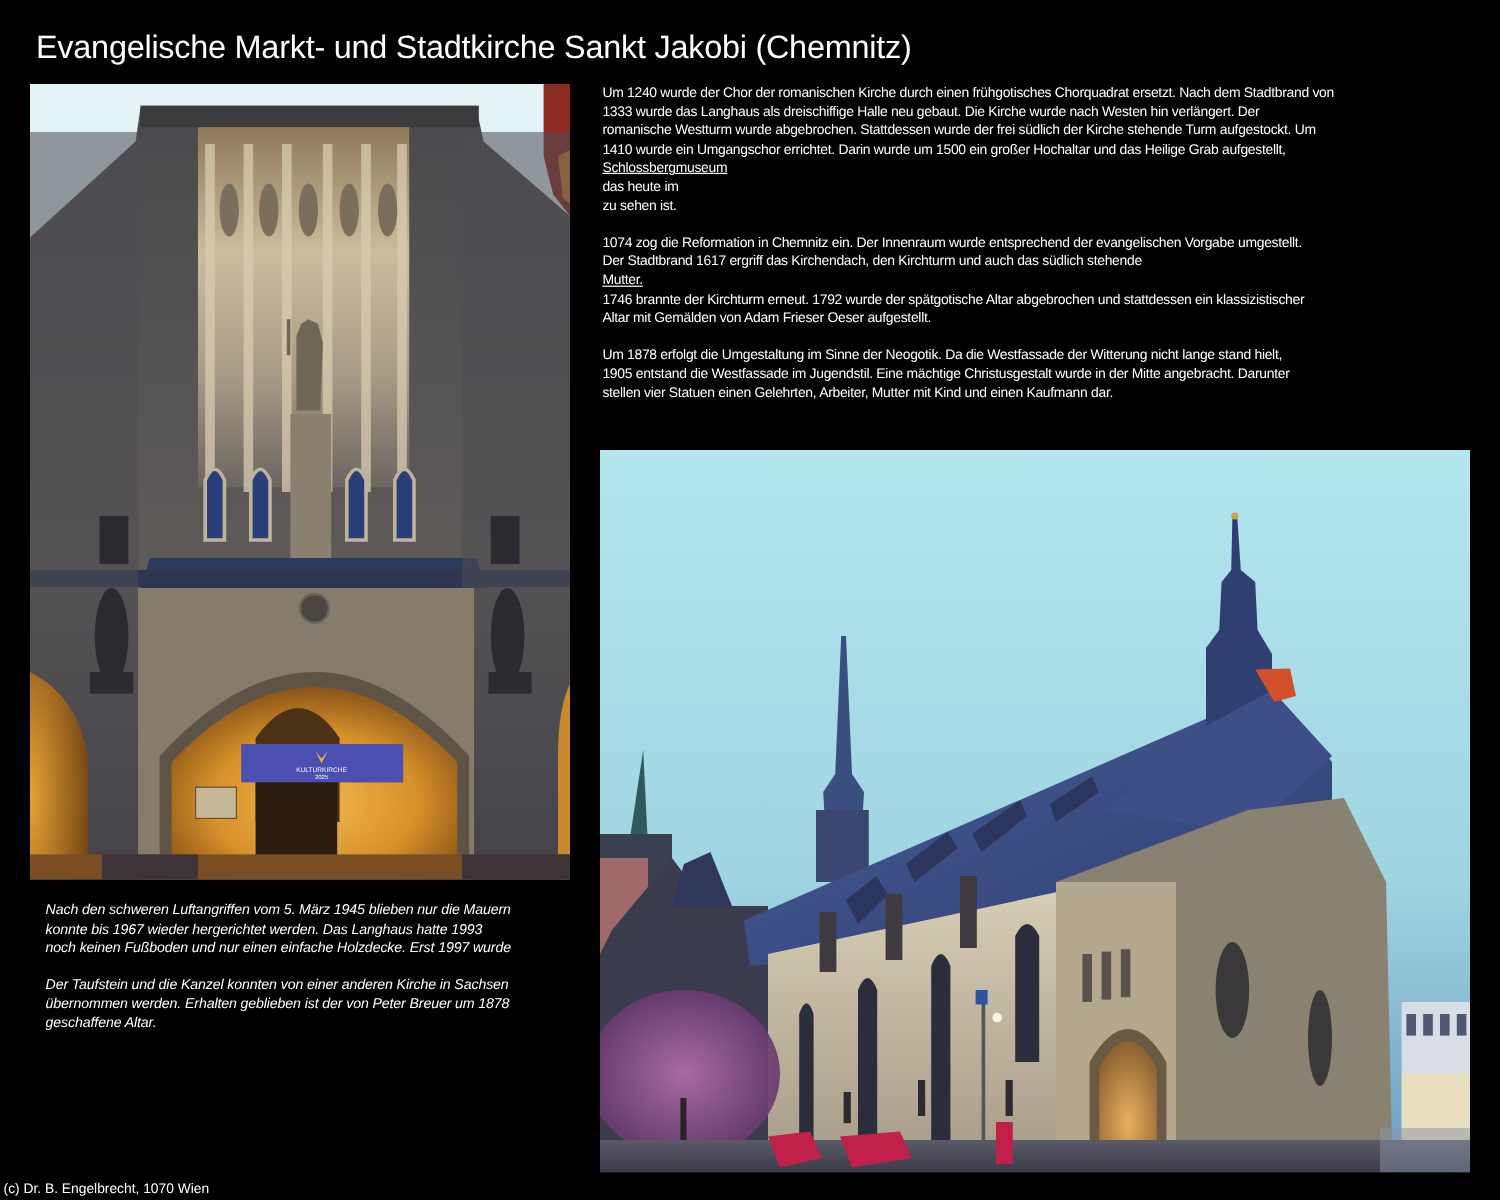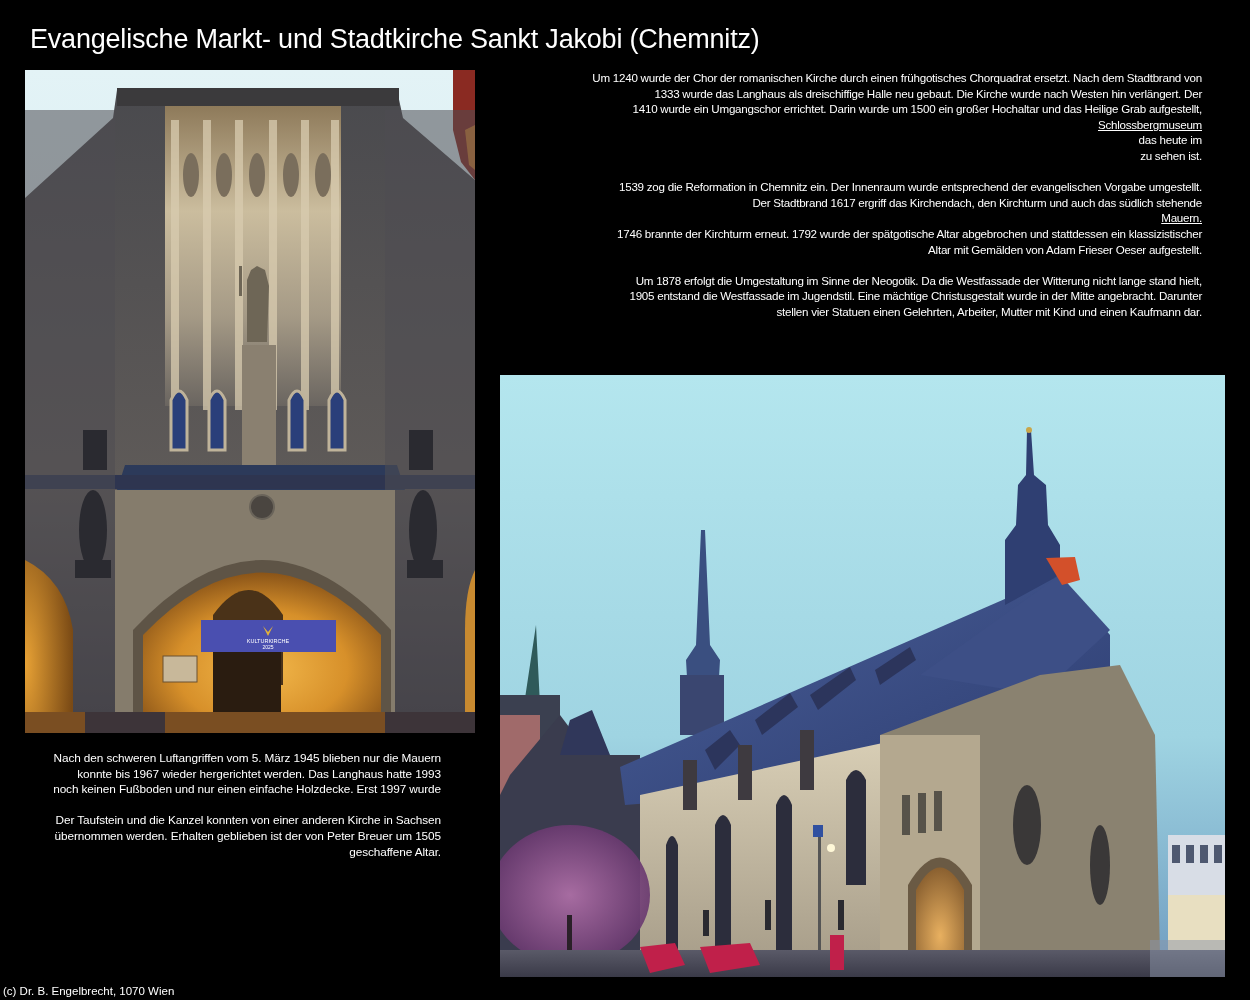--- a/index.html
+++ b/index.html
@@ -13,27 +13,27 @@
     }
     .photo { position: absolute; overflow: hidden; background: #222; }
     .photo svg { display: block; width: 100%; height: 100%; }
     #photo-left { left: 25px; top: 70px; width: 450px; height: 663px; }
     #photo-right { left: 500px; top: 375px; width: 725px; height: 602px; }
 
     .text-block {
       position: absolute; font-size: 11.6px; line-height: 15.6px;
       color: #fff; letter-spacing: -0.25px;
     }
-    .text-block p { margin: 0 0 15.6px 0; text-align: right; }
+    .text-block p { margin: 0 0 15.6px 0; }
     .text-block .line { display: block; white-space: nowrap; }
     .text-block a, .text-block .link {
       color: #fff; text-decoration: underline; cursor: pointer;
     }
     #text-right { left: 502px; top: 70px; width: 700px; }
-    #text-left { left: 21px; top: 751px; width: 420px; font-size: 11.8px; letter-spacing: -0.1px; }
+    #text-left { left: 38px; top: 751px; width: 420px; font-size: 11.8px; letter-spacing: -0.1px; font-style: italic; }
 
     .footer {
       position: absolute; left: 3px; top: 985px;
       font-size: 11.5px; color: #fff; white-space: nowrap;
     }
   </style>
 </head>
 <body>
 
 <div class="title">Evangelische Markt- und Stadtkirche Sankt Jakobi (Chemnitz)</div>
@@ -144,29 +144,30 @@
     <rect x="0" y="642" width="450" height="21" fill="#7a4e22"></rect>
     <rect x="60" y="642" width="80" height="21" fill="#2e2e40" opacity="0.8"></rect>
     <rect x="360" y="642" width="90" height="21" fill="#2e2e40" opacity="0.8"></rect>
   </svg>
 </div>
 
 <div class="text-block" id="text-right">
   <p>
     <span class="line">Um 1240 wurde der Chor der romanischen Kirche durch einen frühgotisches Chorquadrat ersetzt. Nach dem Stadtbrand von</span>
     <span class="line">1333 wurde das Langhaus als dreischiffige Halle neu gebaut. Die Kirche wurde nach Westen hin verlängert. Der</span>
+    <span class="line">romanische Westturm wurde abgebrochen. Stattdessen wurde der frei südlich der Kirche stehende Turm aufgestockt. Um</span>
     <span class="line">1410 wurde ein Umgangschor errichtet. Darin wurde um 1500 ein großer Hochaltar und das  Heilige Grab aufgestellt,</span>
     <span class="line"><a class="link">Schlossbergmuseum</a></span>
     <span class="line">das heute im</span>
     <span class="line">zu sehen ist.</span>
   </p>
   <p>
-    <span class="line">1539 zog die Reformation in Chemnitz ein. Der Innenraum wurde entsprechend der evangelischen Vorgabe umgestellt.</span>
+    <span class="line">1074 zog die Reformation in Chemnitz ein. Der Innenraum wurde entsprechend der evangelischen Vorgabe umgestellt.</span>
     <span class="line">Der Stadtbrand 1617 ergriff das Kirchendach, den Kirchturm und auch das südlich stehende</span>
-    <span class="line"><a class="link">Mauern.</a></span>
+    <span class="line"><a class="link">Mutter.</a></span>
     <span class="line">1746 brannte der Kirchturm erneut. 1792 wurde der spätgotische Altar abgebrochen und stattdessen ein klassizistischer</span>
     <span class="line">Altar mit Gemälden von Adam Frieser Oeser aufgestellt.</span>
   </p>
   <p>
     <span class="line">Um 1878 erfolgt die Umgestaltung im Sinne der Neogotik. Da die Westfassade der Witterung nicht lange stand hielt,</span>
     <span class="line">1905 entstand die Westfassade im Jugendstil. Eine mächtige Christusgestalt wurde in der Mitte angebracht. Darunter</span>
     <span class="line">stellen vier Statuen einen Gelehrten, Arbeiter, Mutter mit Kind und einen Kaufmann dar.</span>
   </p>
 </div>
 
@@ -292,18 +293,18 @@
 </div>
 
 <div class="text-block" id="text-left">
   <p>
     <span class="line">Nach den schweren Luftangriffen vom 5. März 1945 blieben nur die Mauern</span>
     <span class="line">konnte bis 1967 wieder hergerichtet werden. Das Langhaus hatte 1993</span>
     <span class="line">noch keinen Fußboden und nur einen einfache Holzdecke. Erst 1997 wurde</span>
   </p>
   <p>
     <span class="line">Der Taufstein und die Kanzel konnten von einer anderen Kirche in Sachsen</span>
-    <span class="line">übernommen werden. Erhalten geblieben ist der von Peter Breuer um 1505</span>
+    <span class="line">übernommen werden. Erhalten geblieben ist der von Peter Breuer um 1878</span>
     <span class="line">geschaffene Altar.</span>
   </p>
 </div>
 
 <div class="footer">(c) Dr. B. Engelbrecht, 1070 Wien</div>
 
 </body></html>

